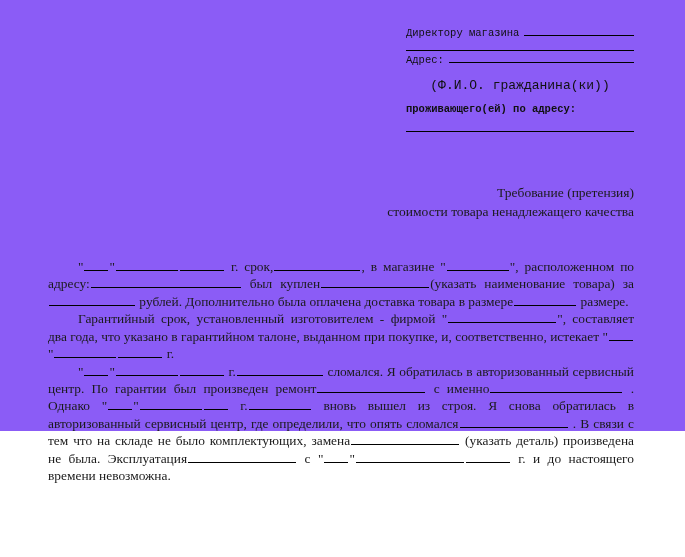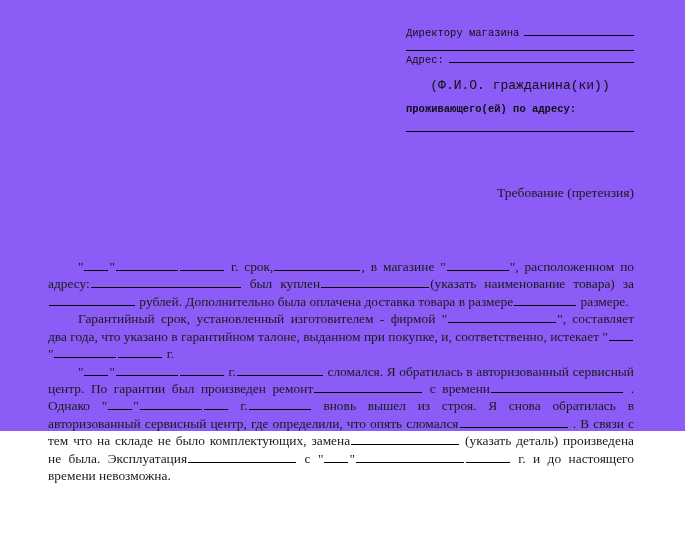--- a/index.html
+++ b/index.html
@@ -143,20 +143,21 @@
 
     <div class="hdr-plainline">проживающего(ей) по адресу:</div>
 
     <div class="hdr-gap-sm"></div>
 
     <div class="hdr-fullline"></div>
   </div>
 
   <div class="title-block">
     <div class="title-line">Требование (претензия)</div>
+    <div class="title-line">стоимости товара ненадлежащего качества</div>
   </div>
 
   <div class="body-block">
 
     <p class="para">
       <span>"</span><span class="u u-xs"></span><span>"</span><span class="u u-m"></span><span class="u u-s"></span>
       <span>г. срок,</span><span class="u u-l"></span><span>, в магазине "</span><span class="u u-m"></span><span>", расположенном по адресу:</span><span class="u u-w"></span>
       <span>был куплен</span><span class="u u-xl"></span><span>(указать наименование товара) за</span><span class="u u-l"></span>
       <span>рублей. Дополнительно была оплачена доставка товара в размере</span><span class="u u-m"></span>
       <span>размере.</span>
@@ -164,21 +165,21 @@
 
     <p class="para">
       <span>Гарантийный срок, установленный изготовителем - фирмой "</span><span class="u u-xl"></span><span>", составляет два года, что указано в гарантийном талоне, выданном при покупке, и, соответственно, истекает "</span><span class="u u-xs"></span><span>"</span><span class="u u-m"></span><span class="u u-s"></span>
       <span>г.</span>
     </p>
 
     <p class="para">
       <span>"</span><span class="u u-xs"></span><span>"</span><span class="u u-m"></span><span class="u u-s"></span>
       <span>г.</span><span class="u u-l"></span>
       <span>сломался. Я обратилась в авторизованный сервисный центр. По гарантии был произведен ремонт</span><span class="u u-xl"></span>
-      <span>с времени</span><span class="u u-xxl"></span>
+      <span>с именно</span><span class="u u-xxl"></span>
       <span>. Однако "</span><span class="u u-xs"></span><span>"</span><span class="u u-m"></span><span class="u u-xs"></span>
       <span>г.</span><span class="u u-m"></span>
       <span>вновь вышел из строя. Я снова обратилась в авторизованный сервисный центр, где определили, что опять сломался</span><span class="u u-xl"></span>
       <span>. В связи с тем что на складе не было комплектующих, замена</span><span class="u u-xl"></span>
       <span>(указать деталь) произведена не была. Эксплуатация</span><span class="u u-xl"></span>
       <span>с "</span><span class="u u-xs"></span><span>"</span><span class="u u-xl"></span><span class="u u-s"></span>
       <span>г. и до настоящего времени невозможна.</span>
     </p>
 
 

